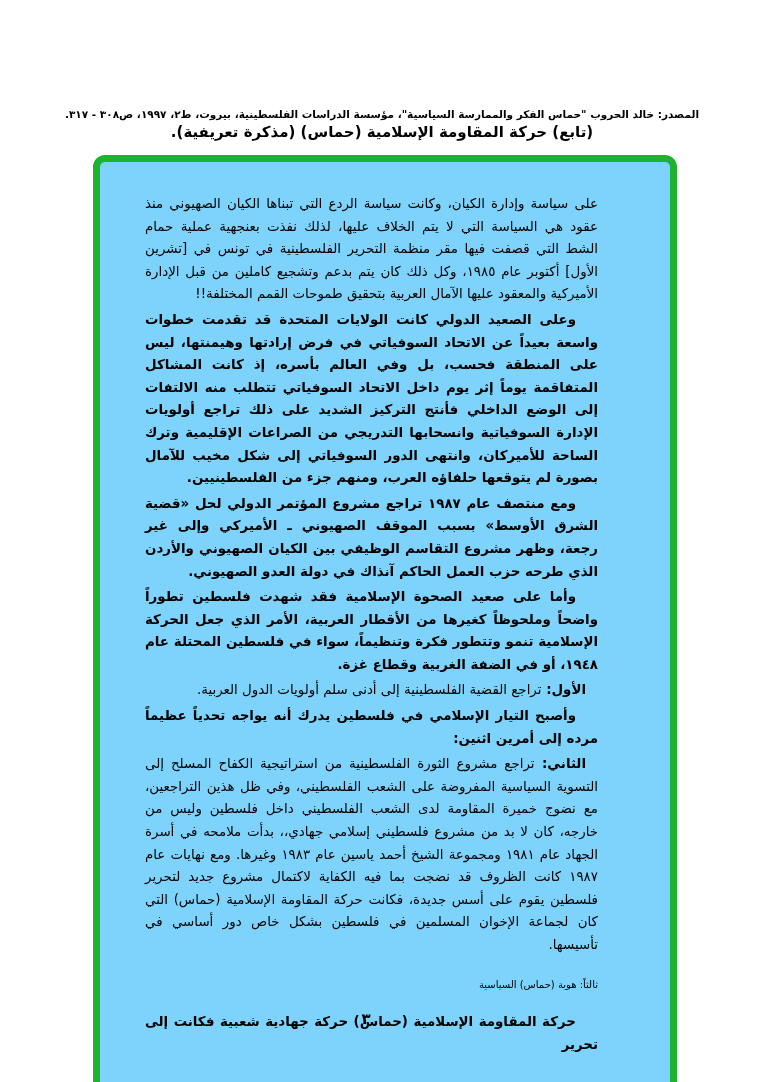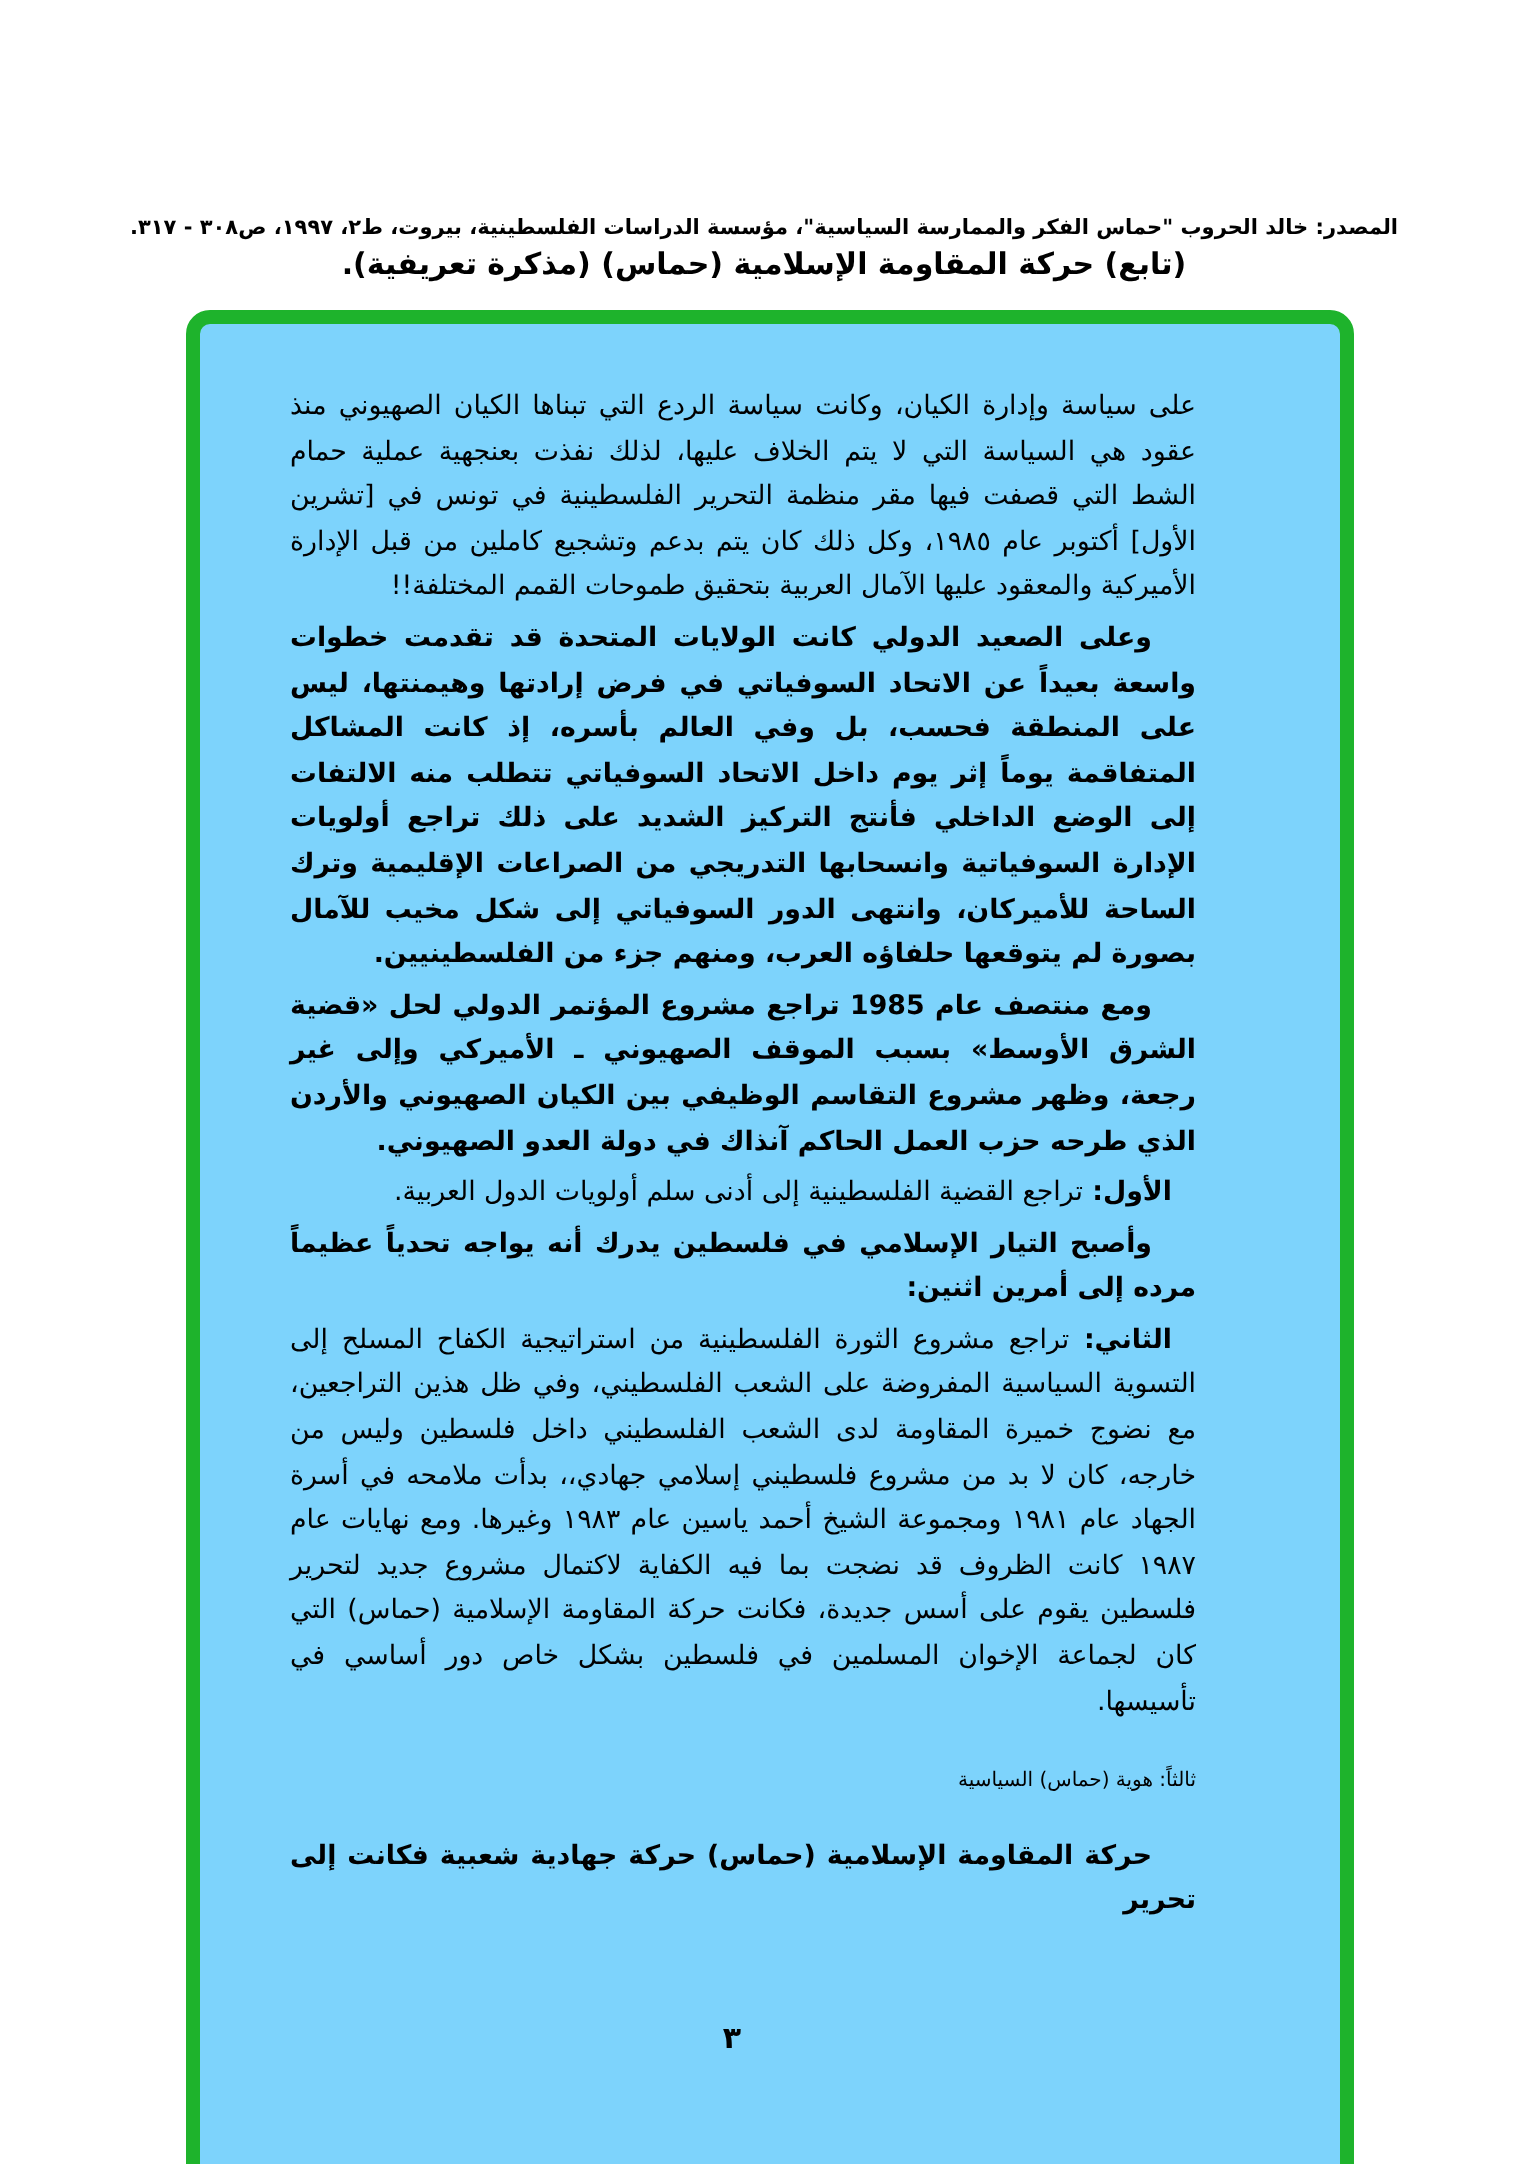--- a/index.html
+++ b/index.html
@@ -80,21 +80,22 @@
 <body style="background: rgb(255, 255, 255); color: rgb(0, 0, 0);">
 
 <div class="doc-title">(تابع) حركة المقاومة الإسلامية (حماس) (مذكرة تعريفية).</div>
 
 <div class="doc-source">المصدر: خالد الحروب "حماس الفكر والممارسة السياسية"، مؤسسة الدراسات الفلسطينية، بيروت، ط٢، ١٩٩٧، ص٣٠٨ - ٣١٧.</div>
 
 <div class="green-box" style="border-color: rgb(30, 179, 44);">
   <div class="text-block">
       <p class="para">على سياسة وإدارة الكيان، وكانت سياسة الردع التي تبناها الكيان الصهيوني منذ عقود هي السياسة التي لا يتم الخلاف عليها، لذلك نفذت بعنجهية عملية حمام الشط التي قصفت فيها مقر منظمة التحرير الفلسطينية في تونس في [تشرين الأول] أكتوبر عام ١٩٨٥، وكل ذلك كان يتم بدعم وتشجيع كاملين من قبل الإدارة الأميركية والمعقود عليها الآمال العربية بتحقيق طموحات القمم المختلفة!!</p>
       <p class="para indent">وعلى الصعيد الدولي كانت الولايات المتحدة قد تقدمت خطوات واسعة بعيداً عن الاتحاد السوفياتي في فرض إرادتها وهيمنتها، ليس على المنطقة فحسب، بل وفي العالم بأسره، إذ كانت المشاكل المتفاقمة يوماً إثر يوم داخل الاتحاد السوفياتي تتطلب منه الالتفات إلى الوضع الداخلي فأنتج التركيز الشديد على ذلك تراجع أولويات الإدارة السوفياتية وانسحابها التدريجي من الصراعات الإقليمية وترك الساحة للأميركان، وانتهى الدور السوفياتي إلى شكل مخيب للآمال بصورة لم يتوقعها حلفاؤه العرب، ومنهم جزء من الفلسطينيين.</p>
-      <p class="para indent">ومع منتصف عام 1985 تراجع مشروع المؤتمر الدولي لحل «قضية الشرق الأوسط» بسبب الموقف الصهيوني ـ الأميركي وإلى غير رجعة، وظهر مشروع التقاسم الوظيفي بين الكيان الصهيوني والأردن الذي طرحه حزب العمل الحاكم آنذاك في دولة العدو الصهيوني.</p>
+      <p class="para indent">ومع منتصف عام ١٩٨٧ تراجع مشروع المؤتمر الدولي لحل «قضية الشرق الأوسط» بسبب الموقف الصهيوني ـ الأميركي وإلى غير رجعة، وظهر مشروع التقاسم الوظيفي بين الكيان الصهيوني والأردن الذي طرحه حزب العمل الحاكم آنذاك في دولة العدو الصهيوني.</p>
+      <p class="para indent">وأما على صعيد الصحوة الإسلامية فقد شهدت فلسطين تطوراً واضحاً وملحوظاً كغيرها من الأقطار العربية، الأمر الذي جعل الحركة الإسلامية تنمو وتتطور فكرة وتنظيماً، سواء في فلسطين المحتلة عام ١٩٤٨، أو في الضفة الغربية وقطاع غزة.</p>
       <p class="para item"><span class="item-label">الأول: </span>تراجع القضية الفلسطينية إلى أدنى سلم أولويات الدول العربية.</p>
       <p class="para indent">وأصبح التيار الإسلامي في فلسطين يدرك أنه يواجه تحدياً عظيماً مرده إلى أمرين اثنين:</p>
       <p class="para item"><span class="item-label">الثاني: </span>تراجع مشروع الثورة الفلسطينية من استراتيجية الكفاح المسلح إلى التسوية السياسية المفروضة على الشعب الفلسطيني، وفي ظل هذين التراجعين، مع نضوج خميرة المقاومة لدى الشعب الفلسطيني داخل فلسطين وليس من خارجه، كان لا بد من مشروع فلسطيني إسلامي جهادي،، بدأت ملامحه في أسرة الجهاد عام ١٩٨١ ومجموعة الشيخ أحمد ياسين عام ١٩٨٣ وغيرها. ومع نهايات عام ١٩٨٧ كانت الظروف قد نضجت بما فيه الكفاية لاكتمال مشروع جديد لتحرير فلسطين يقوم على أسس جديدة، فكانت حركة المقاومة الإسلامية (حماس) التي كان لجماعة الإخوان المسلمين في فلسطين بشكل خاص دور أساسي في تأسيسها.</p>
       <div class="heading">ثالثاً: هوية (حماس) السياسية</div>
       <p class="para indent">حركة المقاومة الإسلامية (حماس) حركة جهادية شعبية فكانت إلى تحرير</p>
     </div>
 </div>
 
 <div class="page-number">٣</div>
 

